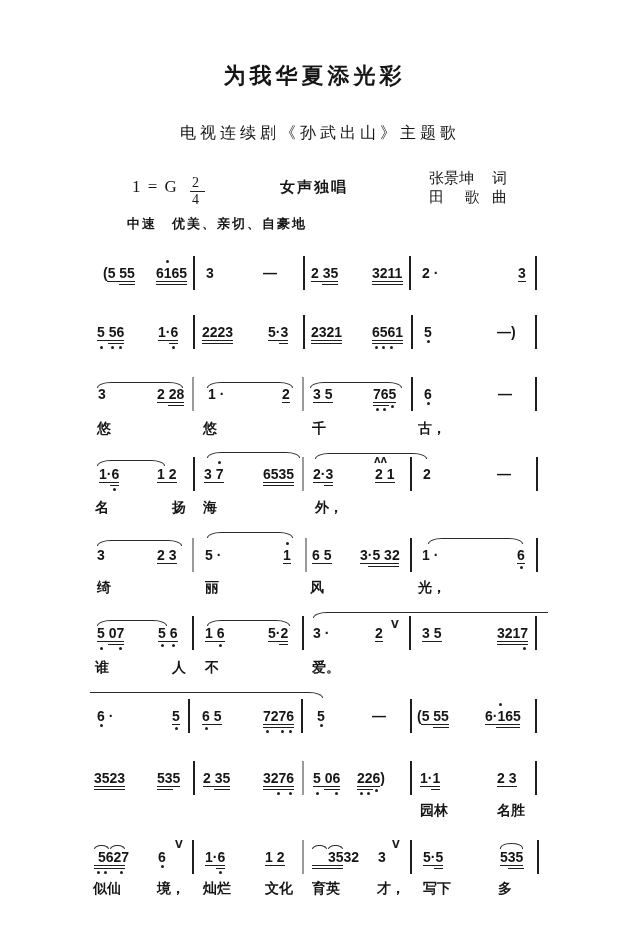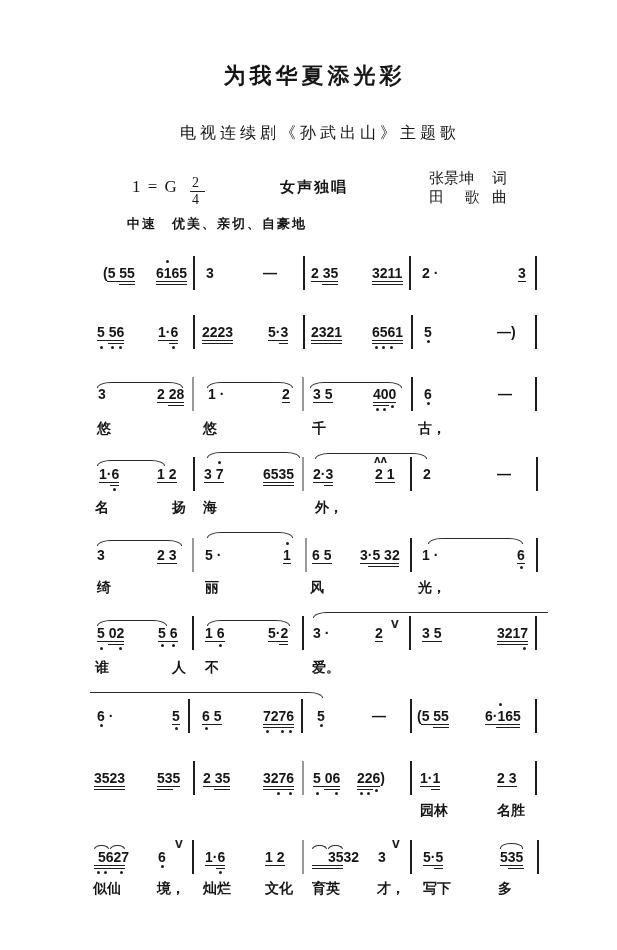--- a/index.html
+++ b/index.html
@@ -114,21 +114,21 @@
   <i class="u u2" style="left:168px;width:16px"></i>
   <i class="b f" style="left:192px"></i>
   <i class="s" style="left:207px;width:86px;top:-12px"></i>
   <span class="n" style="left:208px">1 ·</span>
   <span class="n" style="left:282px">2</span>
   <i class="u" style="left:282px;width:8px"></i>
   <i class="b f" style="left:302px"></i>
   <i class="s" style="left:310px;width:92px;top:-12px"></i>
   <span class="n" style="left:313px">3 5</span>
   <i class="u" style="left:313px;width:20px"></i>
-  <span class="n" style="left:373px">400</span>
+  <span class="n" style="left:373px">765</span>
   <i class="u" style="left:373px;width:23px"></i>
   <i class="u u2" style="left:373px;width:16px"></i>
   <i class="d d2" style="left:375.5px"></i>
   <i class="d d2" style="left:383px"></i>
   <i class="d d1" style="left:391px"></i>
   <i class="b" style="left:411px"></i>
   <span class="n" style="left:424px">6</span>
   <i class="d d0" style="left:426.5px"></i>
   <span class="n" style="left:498px">—</span>
   <i class="b" style="left:535px"></i>
@@ -197,21 +197,21 @@
   <i class="d d1" style="left:519.5px"></i>
   <i class="b" style="left:536px"></i>
   <span class="ly" style="left:97px;top:24px">绮</span>
   <span class="ly" style="left:205px;top:24px">丽</span>
   <span class="ly" style="left:310px;top:24px">风</span>
   <span class="ly" style="left:418px;top:24px">光，</span>
 </div>
 
 <div class="row" style="top:633px">
   <i class="s" style="left:97px;width:70px;top:-13px"></i>
-  <span class="n" style="left:97px">5 02</span>
+  <span class="n" style="left:97px">5 07</span>
   <i class="u" style="left:97px;width:27px"></i>
   <i class="u u2" style="left:108px;width:16px"></i>
   <i class="d d2" style="left:99.5px"></i>
   <i class="d d2" style="left:119px"></i>
   <span class="n" style="left:158px">5 6</span>
   <i class="u" style="left:158px;width:20px"></i>
   <i class="d d1" style="left:160.5px"></i>
   <i class="d d1" style="left:172px"></i>
   <i class="b" style="left:192px"></i>
   <i class="s" style="left:207px;width:83px;top:-13px"></i>

